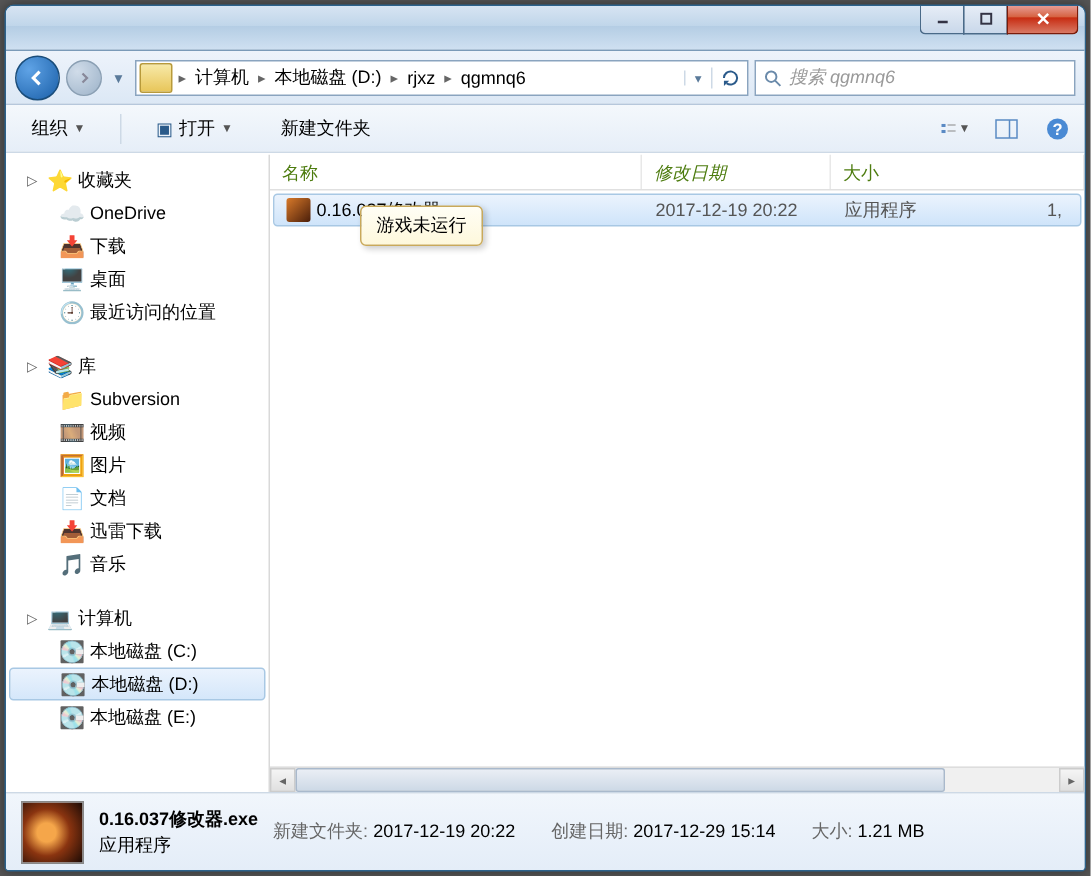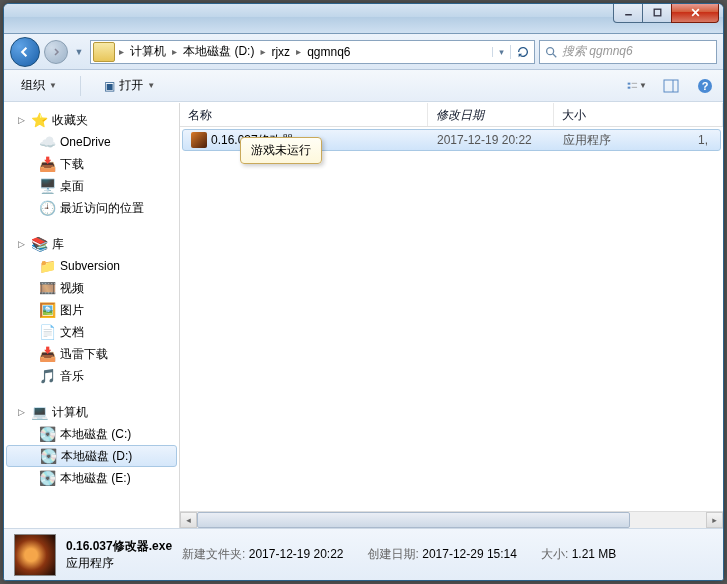--- a/index.html
+++ b/index.html
@@ -70,21 +70,21 @@
   width: 22px; height: 20px; margin: 0 2px;
   background: linear-gradient(#f7e9a8, #e8c65a);
   border: 1px solid #b89a3a; border-radius: 2px;
 }
 .addr-seg { padding: 0 4px; height: 100%; display: flex; align-items: center; }
 .addr-sep { color: #666; font-size: 10px; padding: 0 2px; }
 .addr-dd { width: 18px; border-left: 1px solid #cdd9e6; display:flex;align-items:center;justify-content:center;color:#5a7a9a;font-size:9px; }
 .addr-refresh { width: 24px; border-left: 1px solid #cdd9e6; display:flex;align-items:center;justify-content:center;}
 
 .searchbox {
-  width: 178px; height: 24px;
+  width: 214px; height: 24px;
   background: #fff; border: 1px solid #8aa4bf;
   display: flex; align-items: center;
   font-size: 12px; color: #999; font-style: italic;
   padding: 0 4px; gap: 4px;
 }
 .searchbox svg { width: 14px; height: 14px; }
 
 
 .toolbar {
   height: 32px;
@@ -120,21 +120,21 @@
 .tree-item.indent { padding-left: 36px; }
 .tree-item.selected { background: linear-gradient(#ebf3fd, #d5e7fa); border: 1px solid #a8c8e4; border-radius: 3px; margin: 0 2px; padding-left: 34px; }
 .tree-toggle { width: 10px; font-size: 9px; color: #666; }
 .tree-icon { width: 16px; height: 16px; display:flex;align-items:center;justify-content:center; font-size: 14px; }
 
 
 .filelist { flex: 1; display: flex; flex-direction: column; background: #fff; position: relative; }
 .columns {
   height: 24px; display: flex;
   border-bottom: 1px solid #e0e0e0;
-  font-size: 12px; color: #0f172a;
+  font-size: 12px; color: #4d7c0f;
 }
 .col { padding: 4px 8px; border-right: 1px solid #e8e8e8; }
 .col.name { width: 248px; }
 .col.date { width: 126px; font-style: italic; }
 .col.type { width: 100px; }
 .col.size { flex: 1; text-align: left; padding-right: 14px; }
 
 .filerow {
   height: 22px; display: flex; align-items: center;
   font-size: 12px;
@@ -255,20 +255,23 @@
     <div class="tb-btn">
       <span>组织</span>
         <span class="dd">▼</span>
     </div>
     <div class="tb-sep"></div>
     <div class="tb-btn">
       <span style="color:#2a5a8a">▣</span>
       <span>打开</span>
         <span class="dd">▼</span>
     </div>
+    <div class="tb-btn">
+      <span>新建文件夹</span>
+    </div>
     <div class="tb-spacer"></div>
     <div class="tb-icon">
       <svg width="18" height="14" viewBox="0 0 18 14">
           <rect x="1" y="2" width="4" height="3" fill="#5a8ac4"></rect>
           <rect x="1" y="8" width="4" height="3" fill="#5a8ac4"></rect>
           <line x1="7" y1="3" x2="15" y2="3" stroke="#888"></line>
           <line x1="7" y1="9" x2="15" y2="9" stroke="#888"></line>
         </svg>
       <span style="font-size:8px;color:#555">▼</span>
     </div>

